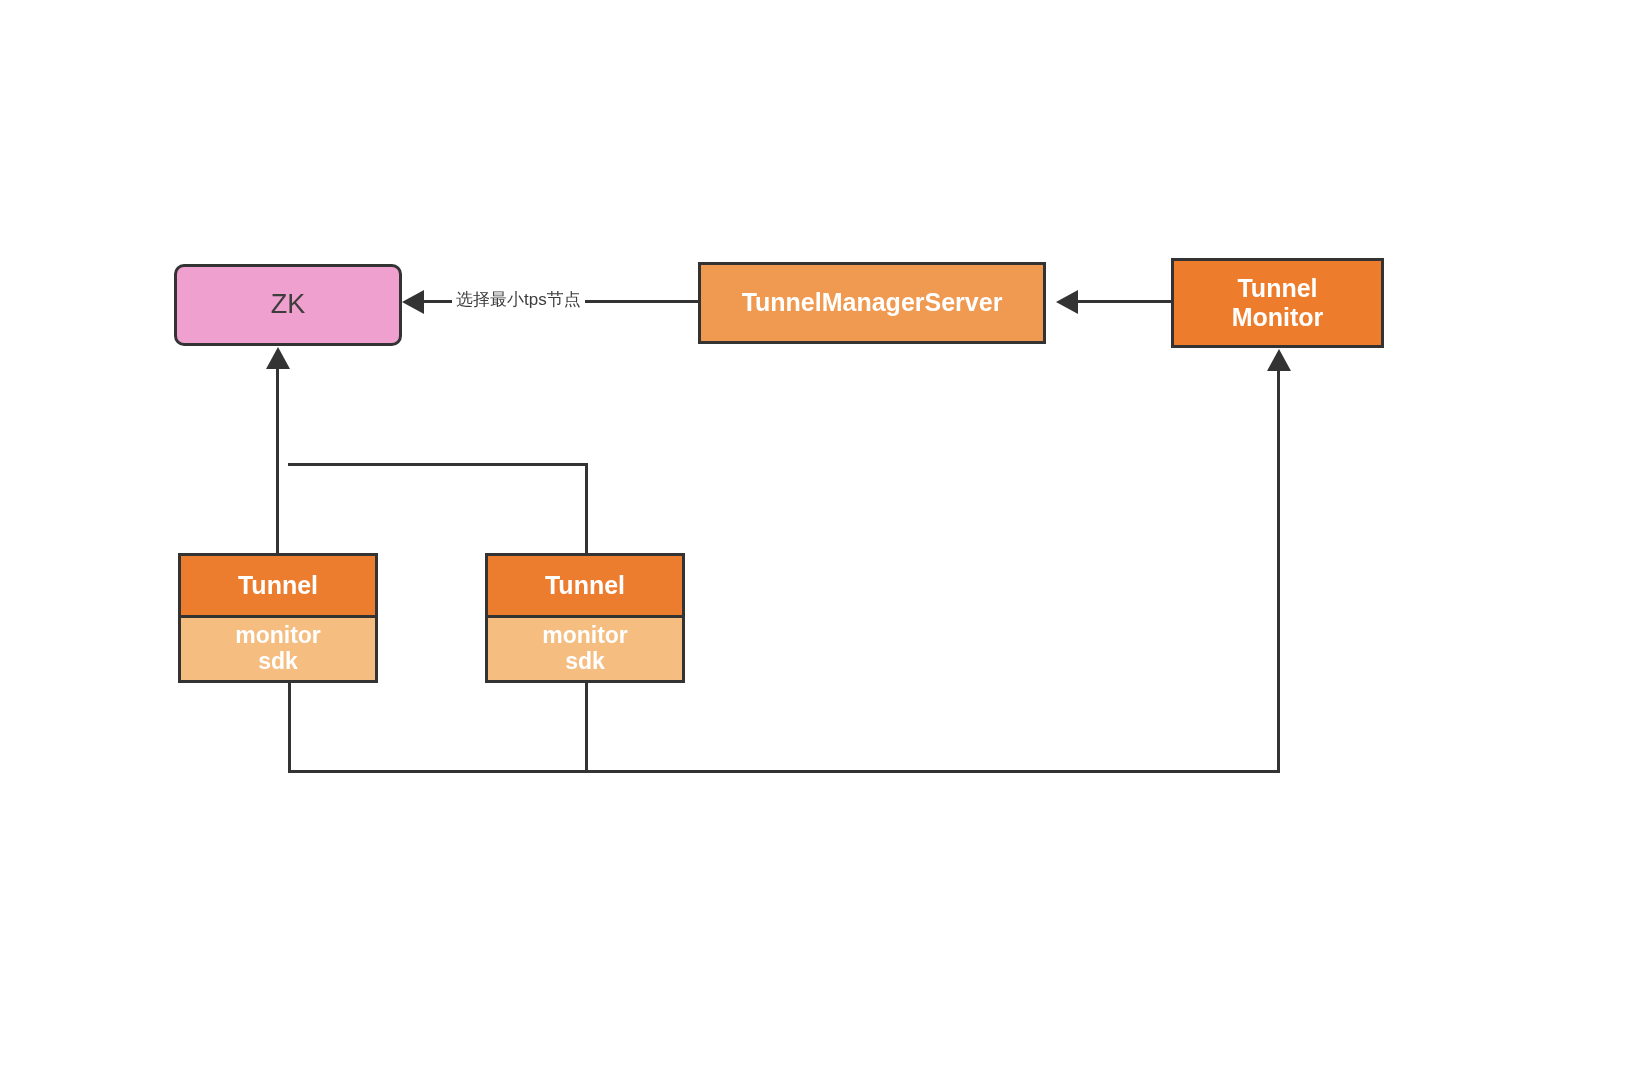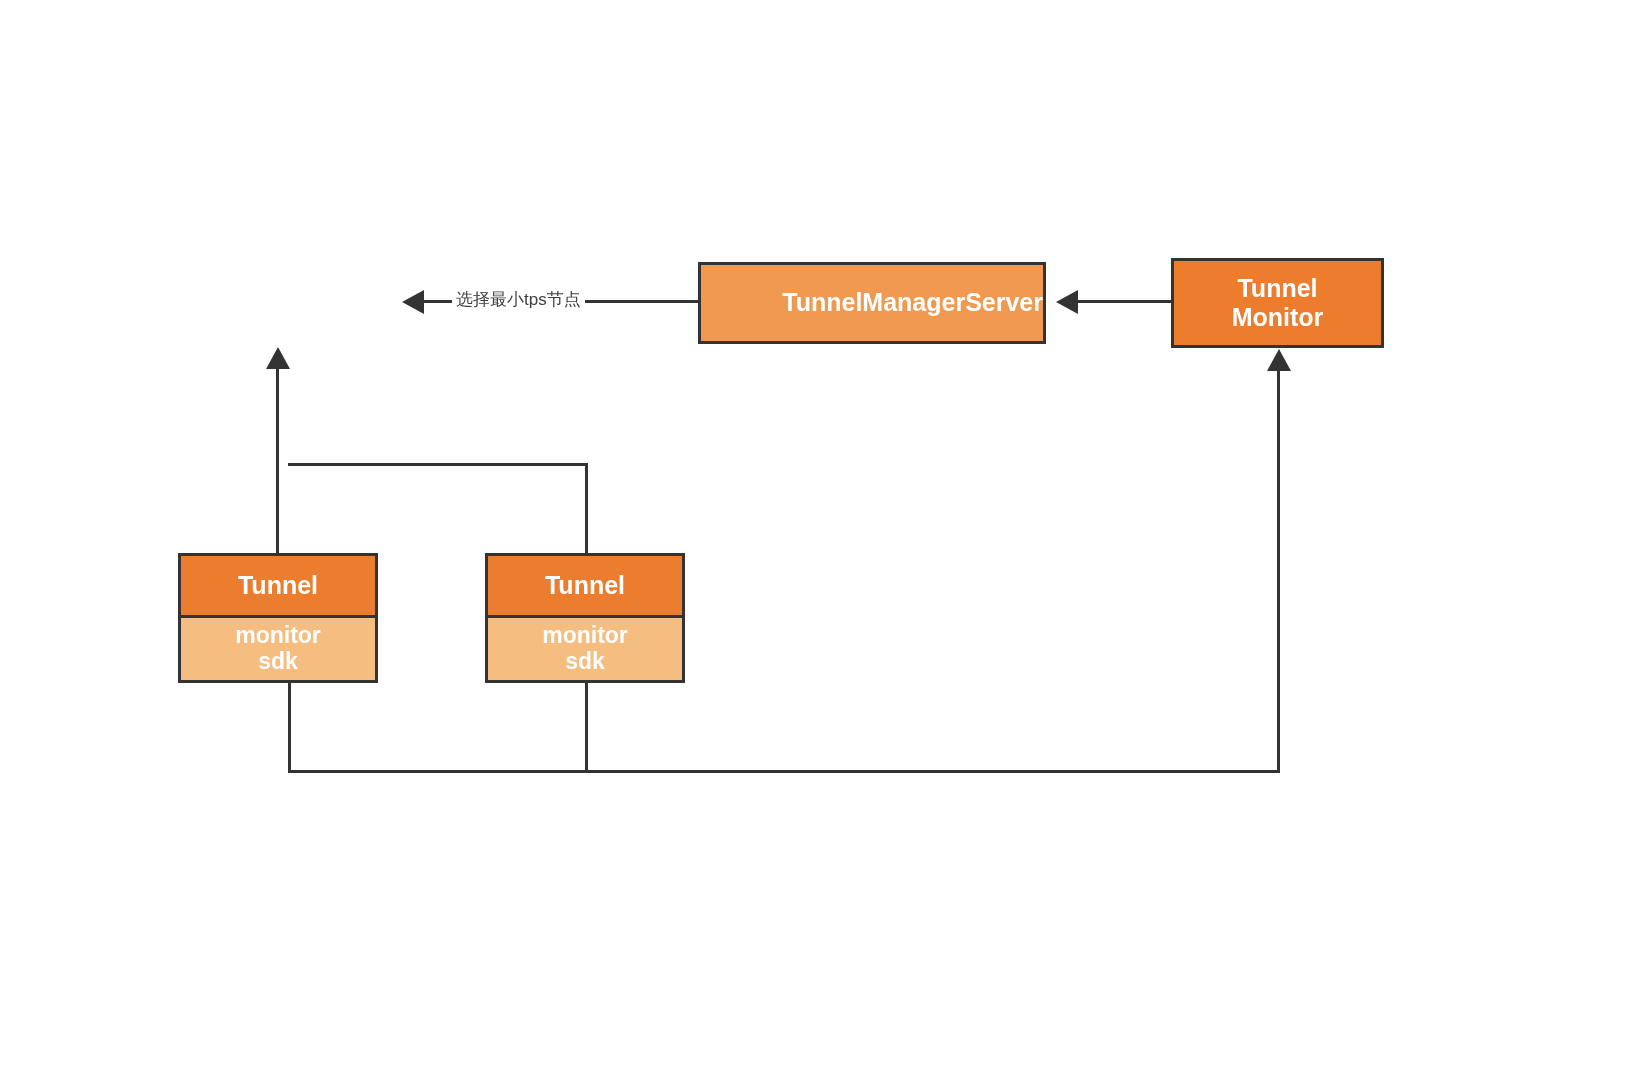--- a/index.html
+++ b/index.html
@@ -49,21 +49,20 @@
   
   #node-tms {
     left: 698px;
     top: 262px;
     width: 348px;
     height: 82px;
     background: #ef9a50;
     color: #ffffff;
     font-size: 25px;
     font-weight: bold;
-    text-align: right;
   }
 
   
   #node-tmon {
     left: 1171px;
     top: 258px;
     width: 213px;
     height: 90px;
     background: #ed7d2d;
     color: #ffffff;
@@ -164,20 +163,23 @@
 
   <div class="line line-v" style="left:288px; top:679px; height:93px;"></div>
 
   <div class="line line-v" style="left:585px; top:679px; height:93px;"></div>
 
   <div class="line line-h" style="left:288px; top:770px; width:992px;"></div>
 
   <div class="line line-v" style="left:1277px; top:370px; height:403px;"></div>
   <div class="arrow arrow-up" style="left:1267px; top:349px;"></div>
 
+  <div class="node" id="node-zk">
+    <span class="node-label">ZK</span>
+  </div>
 
   <div class="node" id="node-tms">
     <span class="node-label">TunnelManagerServer</span>
   </div>
 
   <div class="node" id="node-tmon">
     <span class="node-label">
       <span>Tunnel</span><br>
       <span>Monitor</span>
     </span>

